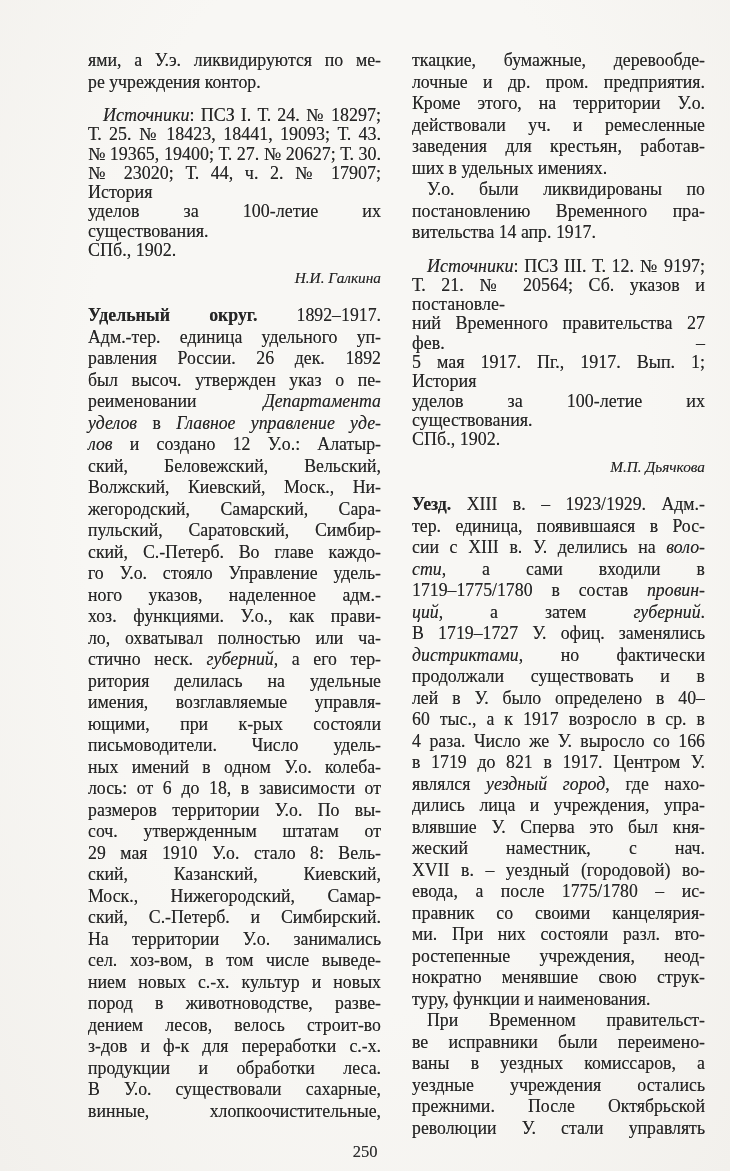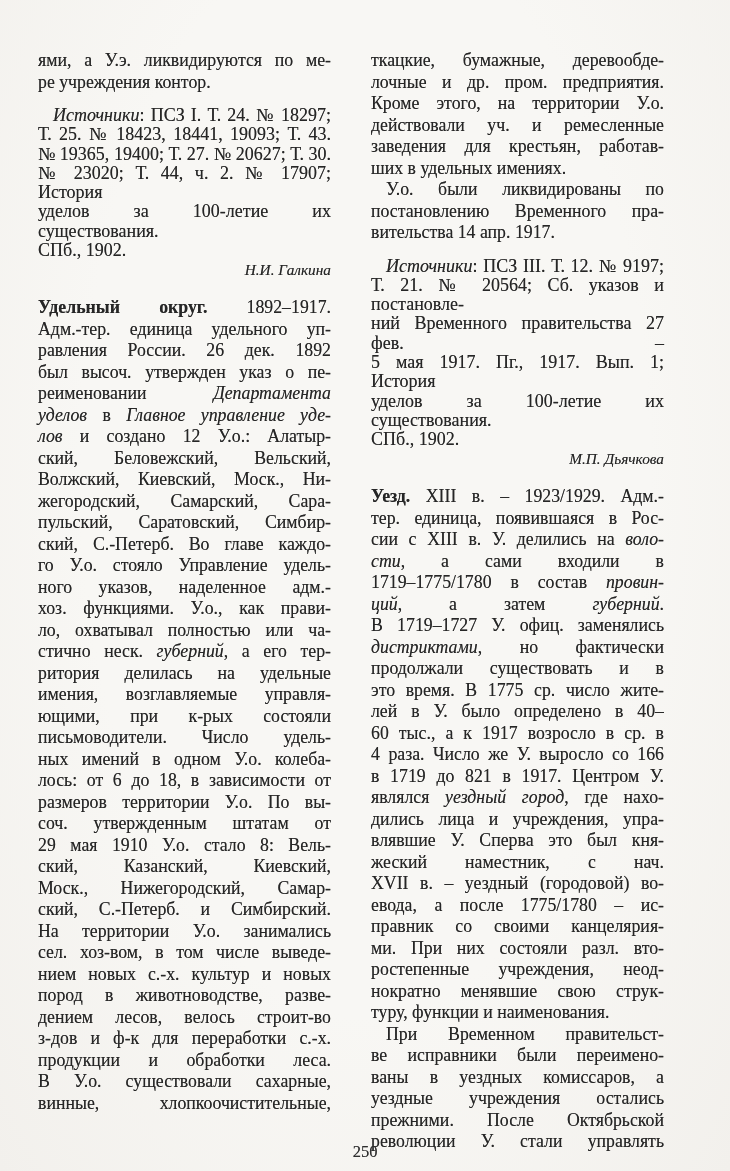--- a/index.html
+++ b/index.html
@@ -6,41 +6,42 @@
   body {
     width: 730px; height: 1171px;
     background: radial-gradient(ellipse at 50% 40%, #f8f7f4 55%, #f2f0ec 100%);
     font-family: "Liberation Serif", serif;
     color: #262626;
     position: relative;
     overflow: hidden;
   }
   .columns {
     display: flex;
-    gap: 40px;
-    padding: 50px 60px 0 38px;
+    gap: 31px;
+    padding: 50px 60px 0 88px;
   }
   .col { width: 293px; flex: none; }
   .para.body { font-size: 17.8px; line-height: 21.5px; }
   .ln {
     text-align: justify;
     text-align-last: justify;
     text-shadow: 0 0 0.5px rgba(30,30,30,0.55);
     white-space: normal;
   }
   .ln.left { text-align-last: left; }
   .ln.indent { text-indent: 15px; }
   .ln span.italic { font-style: italic; }
   .ln span.bold { font-weight: bold; }
   .sources { font-size: 18px; line-height: 19.3px; margin-top: 13px; }
   .author {
     font-style: italic;
     text-align: right;
     font-size: 15.3px;
     line-height: 19px;
+    margin-top: 8px;
     text-shadow: 0 0 0.5px rgba(30,30,30,0.5);
   }
   .entry { margin-top: 18px; }
   .page-number {
     position: absolute;
     top: 1142px; left: 0;
     width: 100%;
     text-align: center;
     font-size: 16.5px;
     color: #2e2e2e;
@@ -133,21 +134,20 @@
       <div class="para body entry">
           <div class="ln"><span class="bold">Уезд.</span><span> XIII в. – 1923/1929. Адм.-</span></div>
           <div class="ln"><span>тер. единица, появившаяся в Рос-</span></div>
           <div class="ln"><span>сии с XIII в. У. делились на </span><span class="italic">воло-</span></div>
           <div class="ln"><span class="italic">сти</span><span>, а сами входили в</span></div>
           <div class="ln"><span>1719–1775/1780 в состав </span><span class="italic">провин-</span></div>
           <div class="ln"><span class="italic">ций</span><span>, а затем </span><span class="italic">губерний</span><span>.</span></div>
           <div class="ln"><span>В 1719–1727 У. офиц. заменялись</span></div>
           <div class="ln"><span class="italic">дистриктами</span><span>, но фактически</span></div>
           <div class="ln"><span>продолжали существовать и в</span></div>
-          <div class="ln"><span>это время. В 1775 ср. число жите-</span></div>
           <div class="ln"><span>лей в У. было определено в 40–</span></div>
           <div class="ln"><span>60 тыс., а к 1917 возросло в ср. в</span></div>
           <div class="ln"><span>4 раза. Число же У. выросло со 166</span></div>
           <div class="ln"><span>в 1719 до 821 в 1917. Центром У.</span></div>
           <div class="ln"><span>являлся </span><span class="italic">уездный город</span><span>, где нахо-</span></div>
           <div class="ln"><span>дились лица и учреждения, упра-</span></div>
           <div class="ln"><span>влявшие У. Сперва это был кня-</span></div>
           <div class="ln"><span>жеский наместник, с нач.</span></div>
           <div class="ln"><span>XVII в. – уездный (городовой) во-</span></div>
           <div class="ln"><span>евода, а после 1775/1780 – ис-</span></div>

